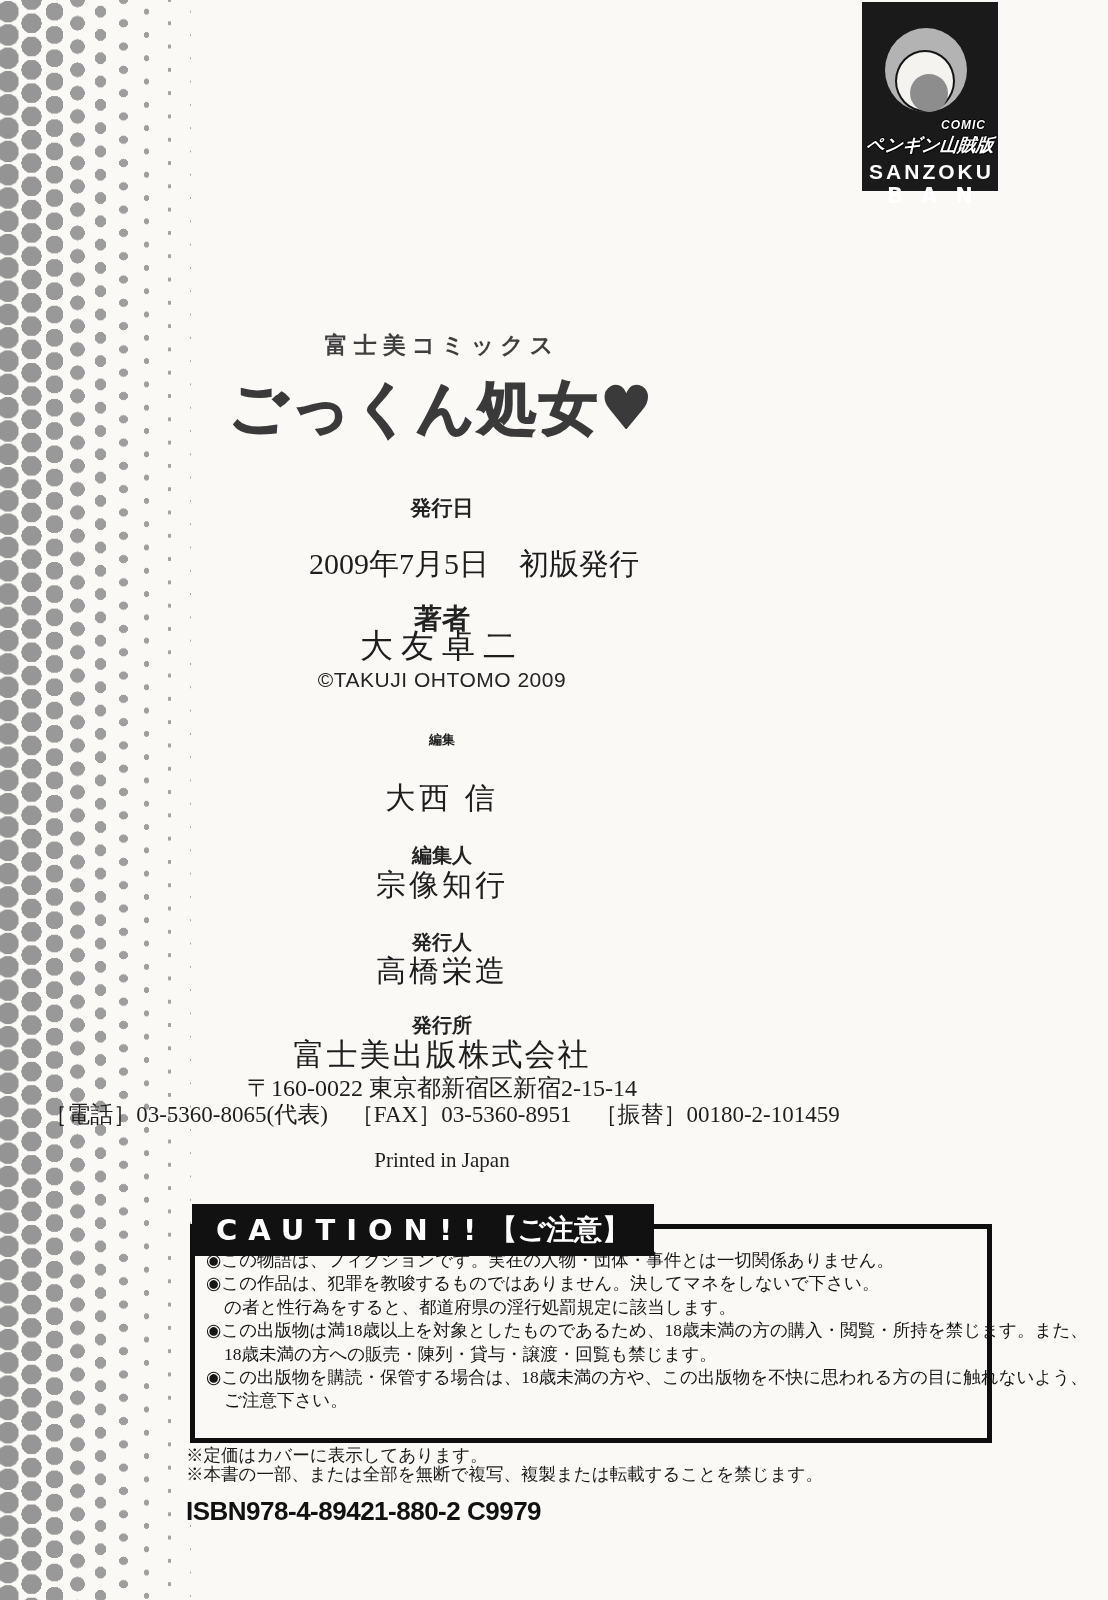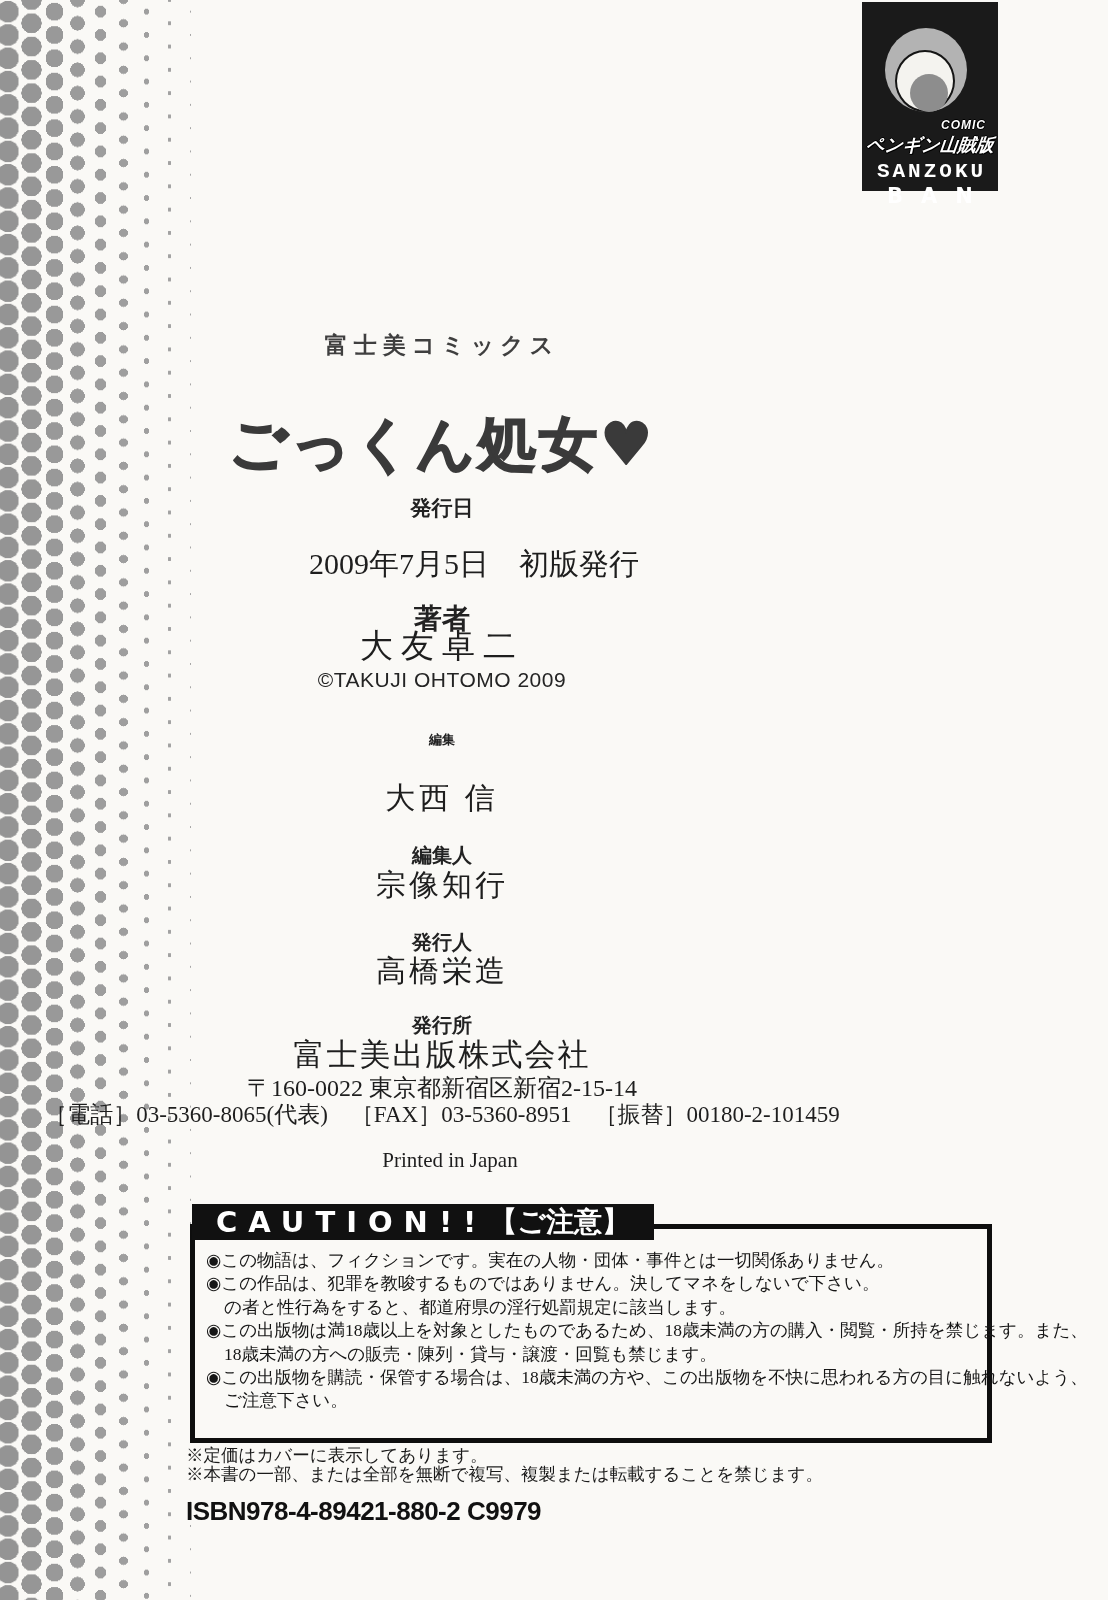--- a/index.html
+++ b/index.html
@@ -59,72 +59,72 @@
     text-align: center;
     font-family: "Liberation Sans", sans-serif;
     font-weight: bold; font-style: italic;
     transform: skewX(-6deg);
     font-size: 18px; color: #ffffff; white-space: nowrap;
     text-shadow: -1px 0 #000, 1px 0 #000, 0 -1px #000, 0 1px #000, 1px 1px #000;
   }
   .logo .sanzoku {
     position: absolute; left: 0; right: 0; top: 158px;
     text-align: center;
-    font-family: Liberation Mono, monospace;
+    font-family: Liberation Sans, sans-serif;
     font-weight: bold; font-size: 21px; letter-spacing: 3px; text-indent: 3px;
     color: #ffffff;
   }
   .logo .ban {
     position: absolute; left: 0; right: 0; top: 182px;
     text-align: center;
     font-family: "DejaVu Sans", "Liberation Sans", sans-serif;
     font-weight: bold; font-size: 21px; letter-spacing: 18px; text-indent: 18px;
     color: #ffffff;
   }
 
   
   .c { position: absolute; left: 0; width: 884px; text-align: center; white-space: nowrap; }
   .gothic { font-family: "Liberation Sans", sans-serif; font-weight: bold; color: #222; }
   .serif  { font-family: "Liberation Serif", serif; color: #1e1e1e; }
 
   .series  { top: 330px; font-size: 23px; letter-spacing: 6px; color: #3f3f3f; }
   .title   { top: 376px; font-size: 58px; line-height: 64px;
              font-family: "DejaVu Sans", sans-serif; font-weight: 900;
-             color: #3a3a3a; letter-spacing: 3px; margin-top: 36px;
+             color: #3a3a3a; letter-spacing: 3px;
              -webkit-text-stroke: 1.8px #3a3a3a; }
   .lbl-date   { top: 494px;  font-size: 21px; }
   .v-date     { top: 544px;  font-size: 30px; padding-left: 32px; }
   .lbl-author { top: 600px;  font-size: 28px; }
   .v-author   { top: 624px;  font-size: 33px; letter-spacing: 8px; }
   .v-copy     { top: 668px;  font-size: 21px; font-family: "Liberation Sans", sans-serif; color: #242424; letter-spacing: 0.5px; }
   .lbl-editor { top: 731px;  font-size: 13px; }
   .v-editor   { top: 778px;  font-size: 30px; letter-spacing: 4px; }
   .lbl-chief  { top: 842px;  font-size: 20px; }
   .v-chief    { top: 865px;  font-size: 30px; letter-spacing: 3px; }
   .lbl-pub    { top: 929px;  font-size: 20px; }
   .v-pub      { top: 951px;  font-size: 30px; letter-spacing: 3px; }
   .lbl-house  { top: 1012px; font-size: 20px; }
   .v-house    { top: 1034px; font-size: 31px; letter-spacing: 2px; }
   .v-addr     { top: 1072px; font-size: 24px; }
   .v-contact  { top: 1099px; font-size: 23px; }
-  .v-printed  { top: 1148px; font-size: 21px; margin-left: 8px; }
+  .v-printed  { top: 1148px; font-size: 21px; }
 
   
   .caution-box {
     position: absolute;
     left: 190px; top: 1224px;
     width: 802px; height: 219px;
     border: 5px solid #0e0e0e;
     box-sizing: border-box;
     background: #faf9f6;
   }
   .caution-header {
     position: absolute;
     left: 192px; top: 1204px;
-    width: 462px; height: 36px;
+    width: 462px; height: 52px;
     background: #111111;
     color: #ffffff;
     display: flex; align-items: center; justify-content: center;
     white-space: nowrap;
     z-index: 3;
   }
   .caution-header .en {
     font-family: "DejaVu Sans", "Liberation Sans", sans-serif;
     font-weight: 900; font-size: 29px; letter-spacing: 11px;
   }

